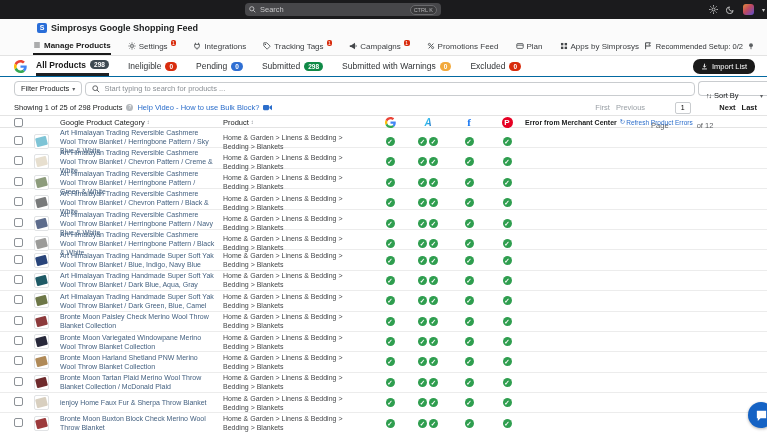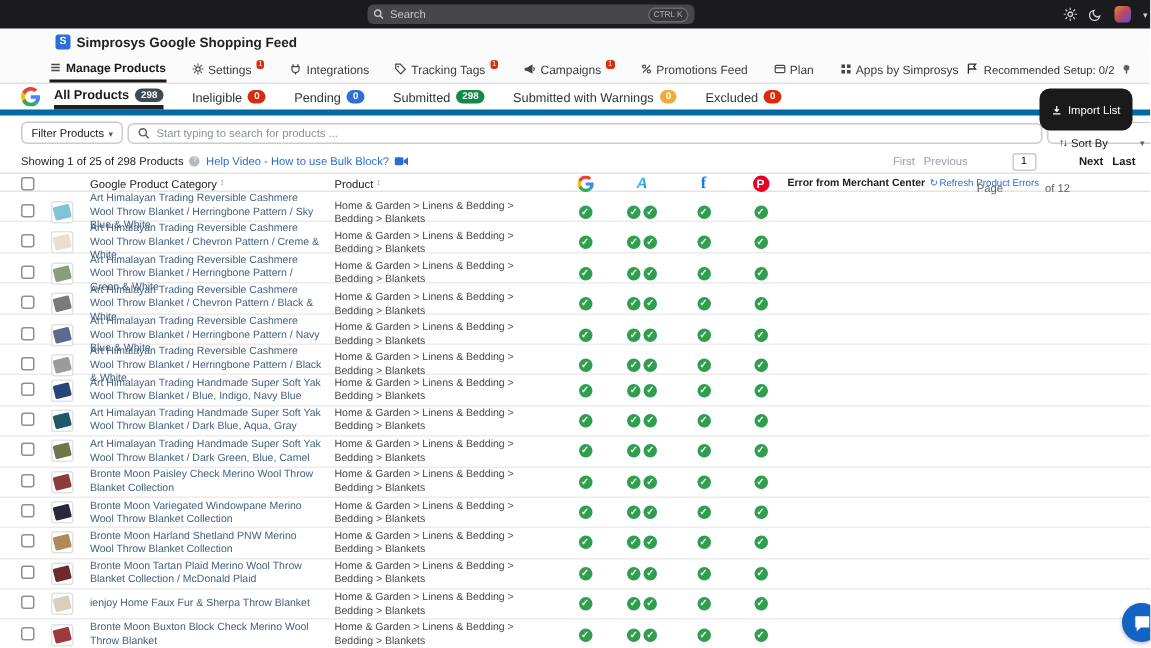--- a/index.html
+++ b/index.html
@@ -1,21 +1,21 @@
 <!DOCTYPE html>
 <html><head>
 <meta charset="utf-8">
 <style>
   * { margin:0; padding:0; box-sizing:border-box; }
   html,body { width:767px; height:432px; background:#fff; font-family:"Liberation Sans", sans-serif; }
   .screen { position:relative; width:767px; height:432px; overflow:hidden; background:#fff; }
 
   
   .topbar { position:relative; height:19px; background:#1b1b1d; }
-  .tb-search { position:absolute; left:245px; top:3px; width:218px; height:13px; background:#47474a;
+  .tb-search { position:absolute; left:245px; top:3px; width:196px; height:13px; background:#47474a;
     border-radius:4px; display:flex; align-items:center; gap:4px; padding:0 4px; cursor:pointer; }
   .tb-search .ph { color:#c6c6c8; font-size:7.5px; flex:1; }
   .kbd { background:#39393b; border:1px solid #6a6a6d; border-radius:5px; color:#b3b3b5; font-size:5.5px; padding:0 3px; line-height:8px; }
   .tb-right { position:absolute; right:0; top:0; height:19px; display:flex; align-items:center; gap:8px; padding-right:2px; }
   .avatar { width:11px; height:11px; border-radius:3px; background:linear-gradient(135deg,#e08c3a 0%,#c0485f 45%,#5a4fd0 100%); }
   .tb-caret { color:#cfcfcf; font-size:6px; }
 
   
   .app-header { height:18px; background:#fbfbfb; display:flex; align-items:center; padding-left:37px; gap:4px; }
   .app-logo { width:10px; height:10px; border-radius:2px; background:#2a6ed8; color:#fff; font-size:7px; line-height:10px; text-align:center; font-weight:bold; }
@@ -25,27 +25,27 @@
   .nav { height:19px; background:#fbfbfb; border-bottom:1px solid #e3e3e3; display:flex; align-items:stretch; padding:0 12px 0 33px; justify-content:space-between; }
   .nav-items { display:flex; gap:17px; }
   .nav-item { display:flex; align-items:center; gap:3px; font-size:8px; color:#3a3d40; cursor:pointer; position:relative; }
   .nav-item.active { border-bottom:2px solid #1a1a1a; font-weight:bold; color:#1a1a1a;align-items:center; }
   .nav-item svg { width:8px; height:8px; }
   .nav-badge { background:#d82c0d; color:#fff; font-size:5px; line-height:6px; border-radius:2px; padding:0 1.5px; position:relative; top:-3px; }
   .nav-right { display:flex; align-items:center; gap:4px; font-size:7.5px; color:#303336; }
   .nav-right svg { width:8px; height:8px; }
 
   
-  .tabs-row { position:relative; height:21px; border-bottom:4px solid #0369a1; display:flex; align-items:stretch; padding-left:14px; }
+  .tabs-row { position:relative; height:21px; border-bottom:1px solid #0369a1; display:flex; align-items:stretch; padding-left:14px; }
   .g-logo { align-self:center; width:13px; height:13px; margin-right:9px; }
   .tabs { list-style:none; display:flex; gap:19px; }
   .tab { display:flex; align-items:center; gap:4px; font-size:8.5px; color:#303336; cursor:pointer; }
   .tab.active { border-bottom:3px solid #1f2124; font-weight:bold; color:#1a1a1a; }
   .pill { color:#fff; font-size:6.5px; font-weight:bold; border-radius:7px; padding:1px 4px; line-height:7px; }
-  .import-btn { position:absolute; right:12px; top:3px; height:28px; background:#1a1a1a; color:#fff; border:none;
+  .import-btn { position:absolute; right:12px; top:3px; height:15px; background:#1a1a1a; color:#fff; border:none;
     border-radius:7px; font-size:7.5px; display:flex; align-items:center; gap:4px; padding:0 8px; cursor:pointer; font-family:inherit; }
 
   
   .filter-row { display:flex; align-items:center; padding:4px 0 4px 14px; gap:3px; }
   .filter-btn { height:15px; background:#fff; border:1px solid #c9cccf; border-radius:4px; font-size:7.5px; color:#202223;
     display:flex; align-items:center; gap:3px; padding:0 6px; cursor:pointer; font-family:inherit; }
   .search-field { flex:1; height:14px; border:1px solid #c9cccf; border-radius:4px; display:flex; align-items:center; gap:4px; padding:0 6px; background:#fff; }
   .search-field input { border:none; outline:none; flex:1; font-size:7.5px; color:#202223; font-family:inherit; background:transparent; }
   .search-field input::placeholder { color:#8c9196; }
   .sort-box { width:69px; height:15px; border:1px solid #c9cccf; border-radius:4px 0 0 4px; border-right:none; display:flex; align-items:center; gap:3px;

